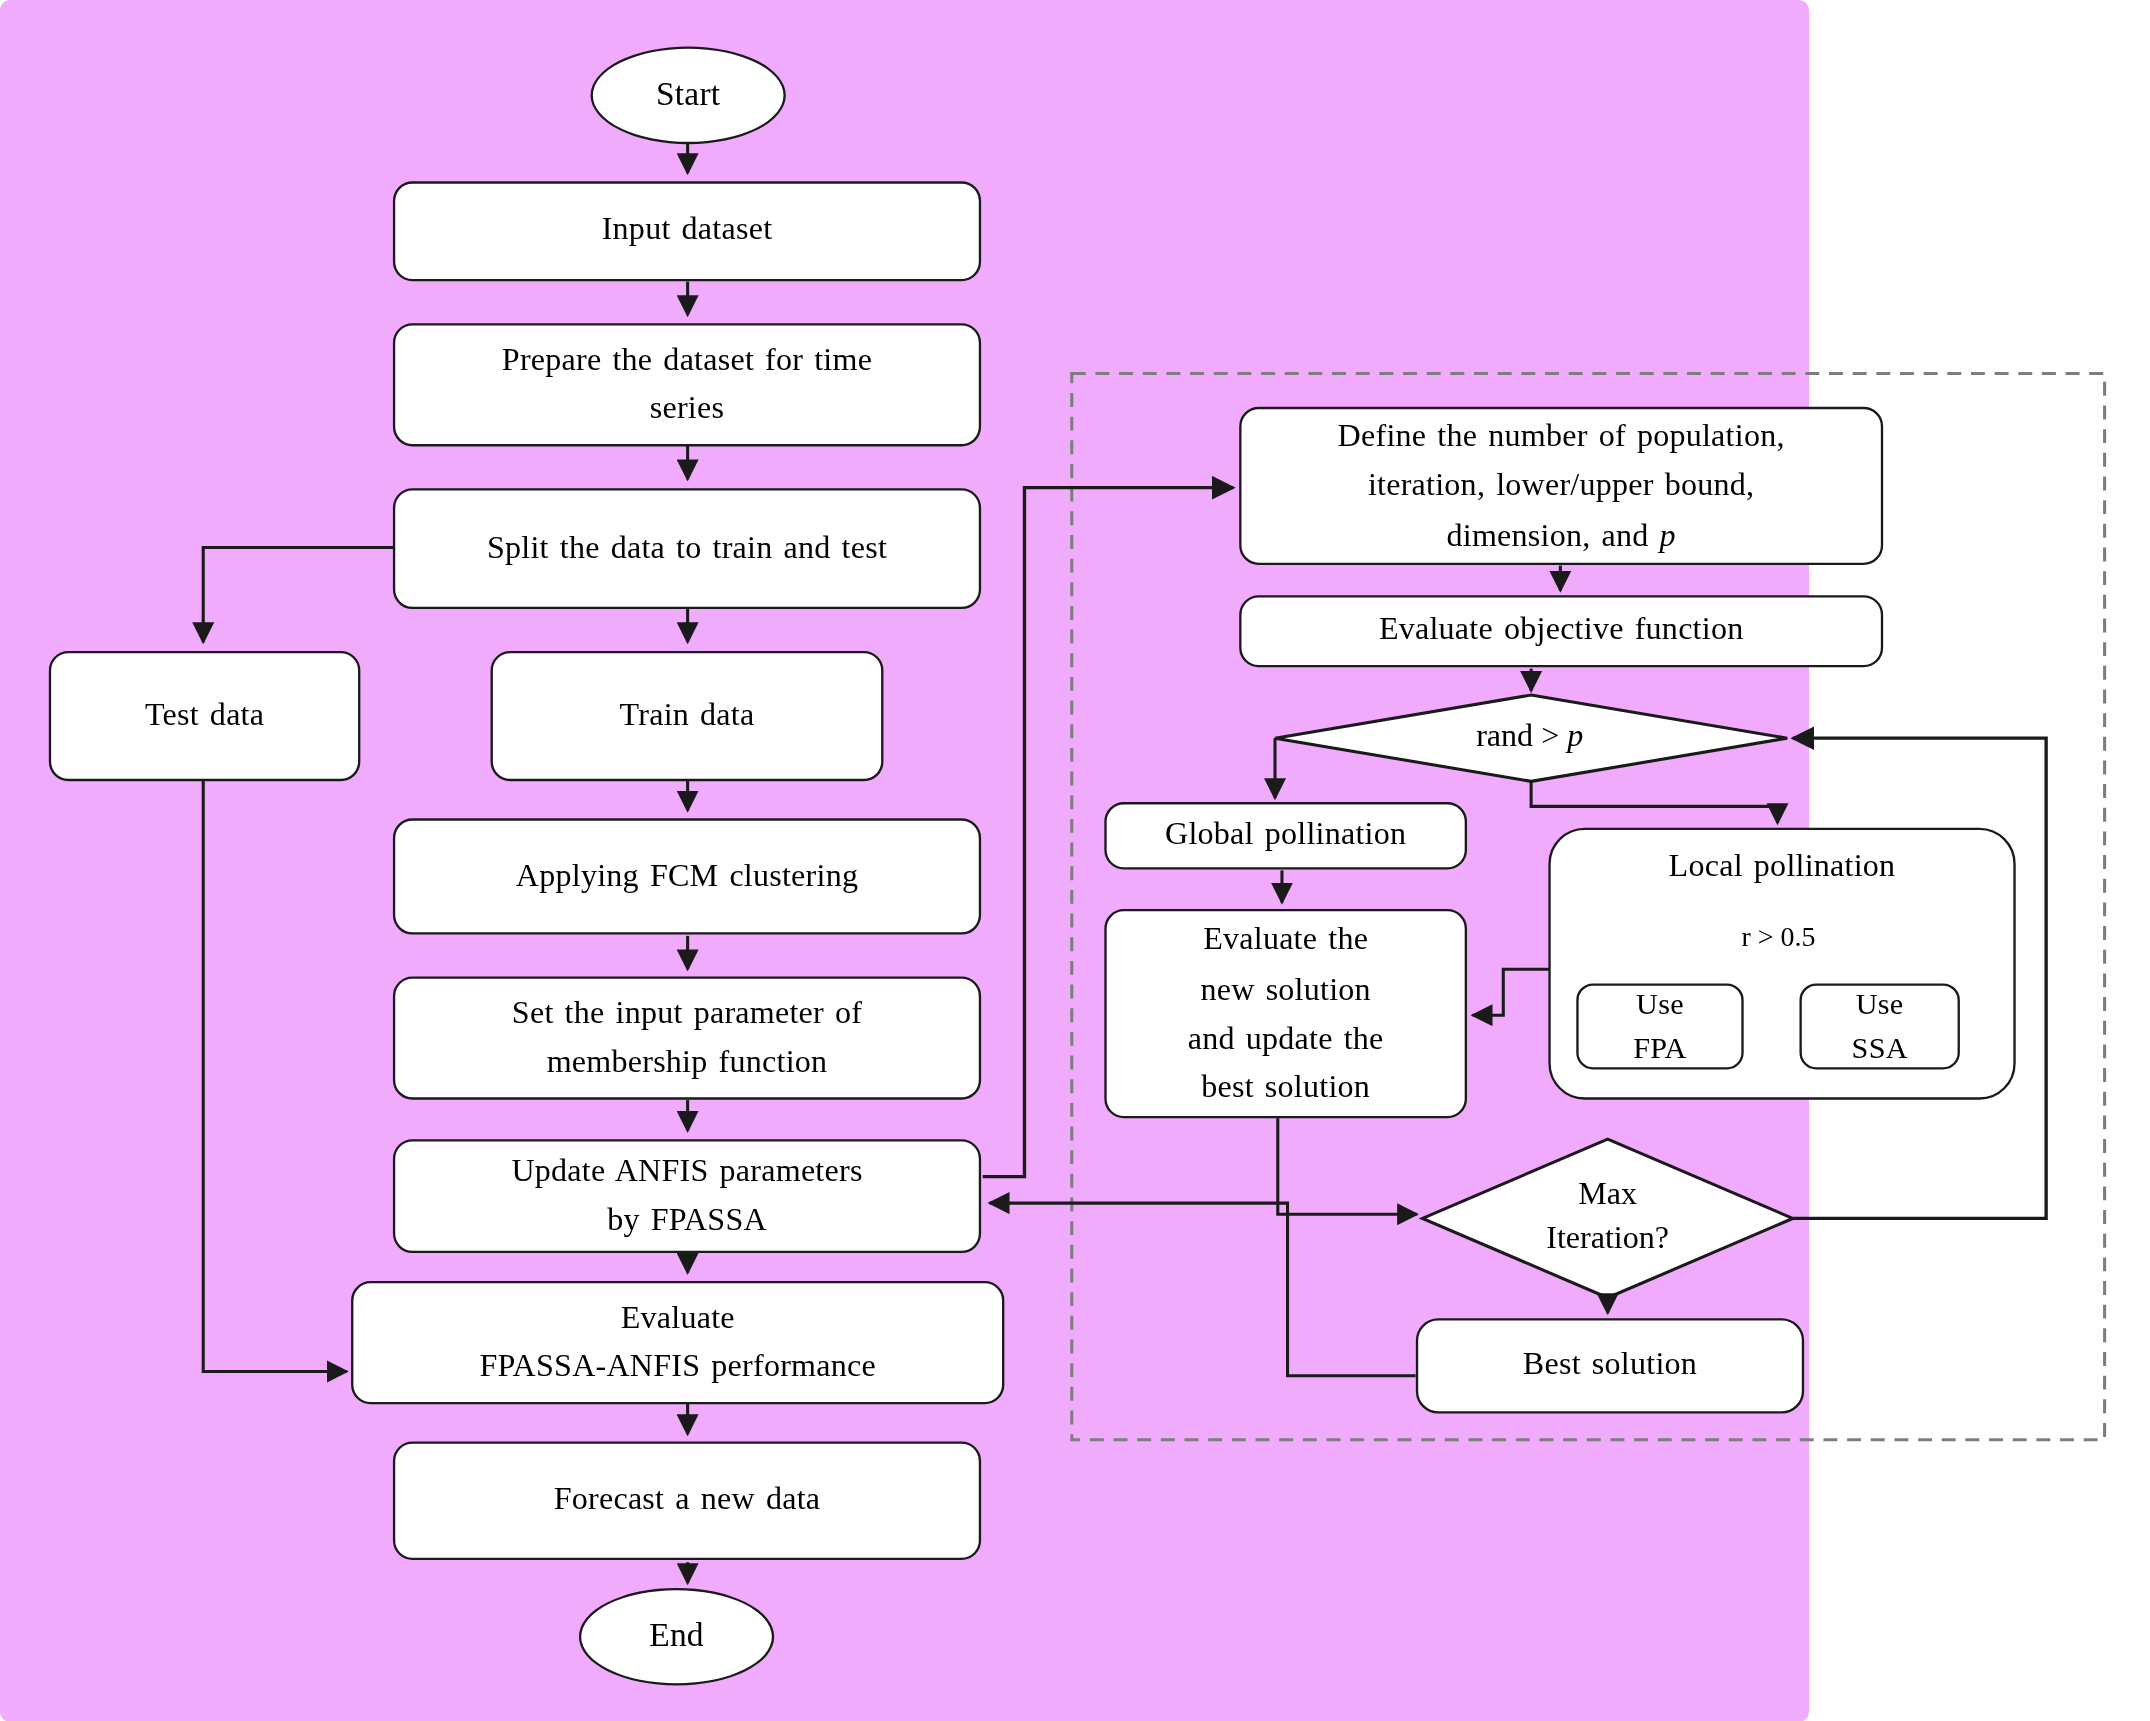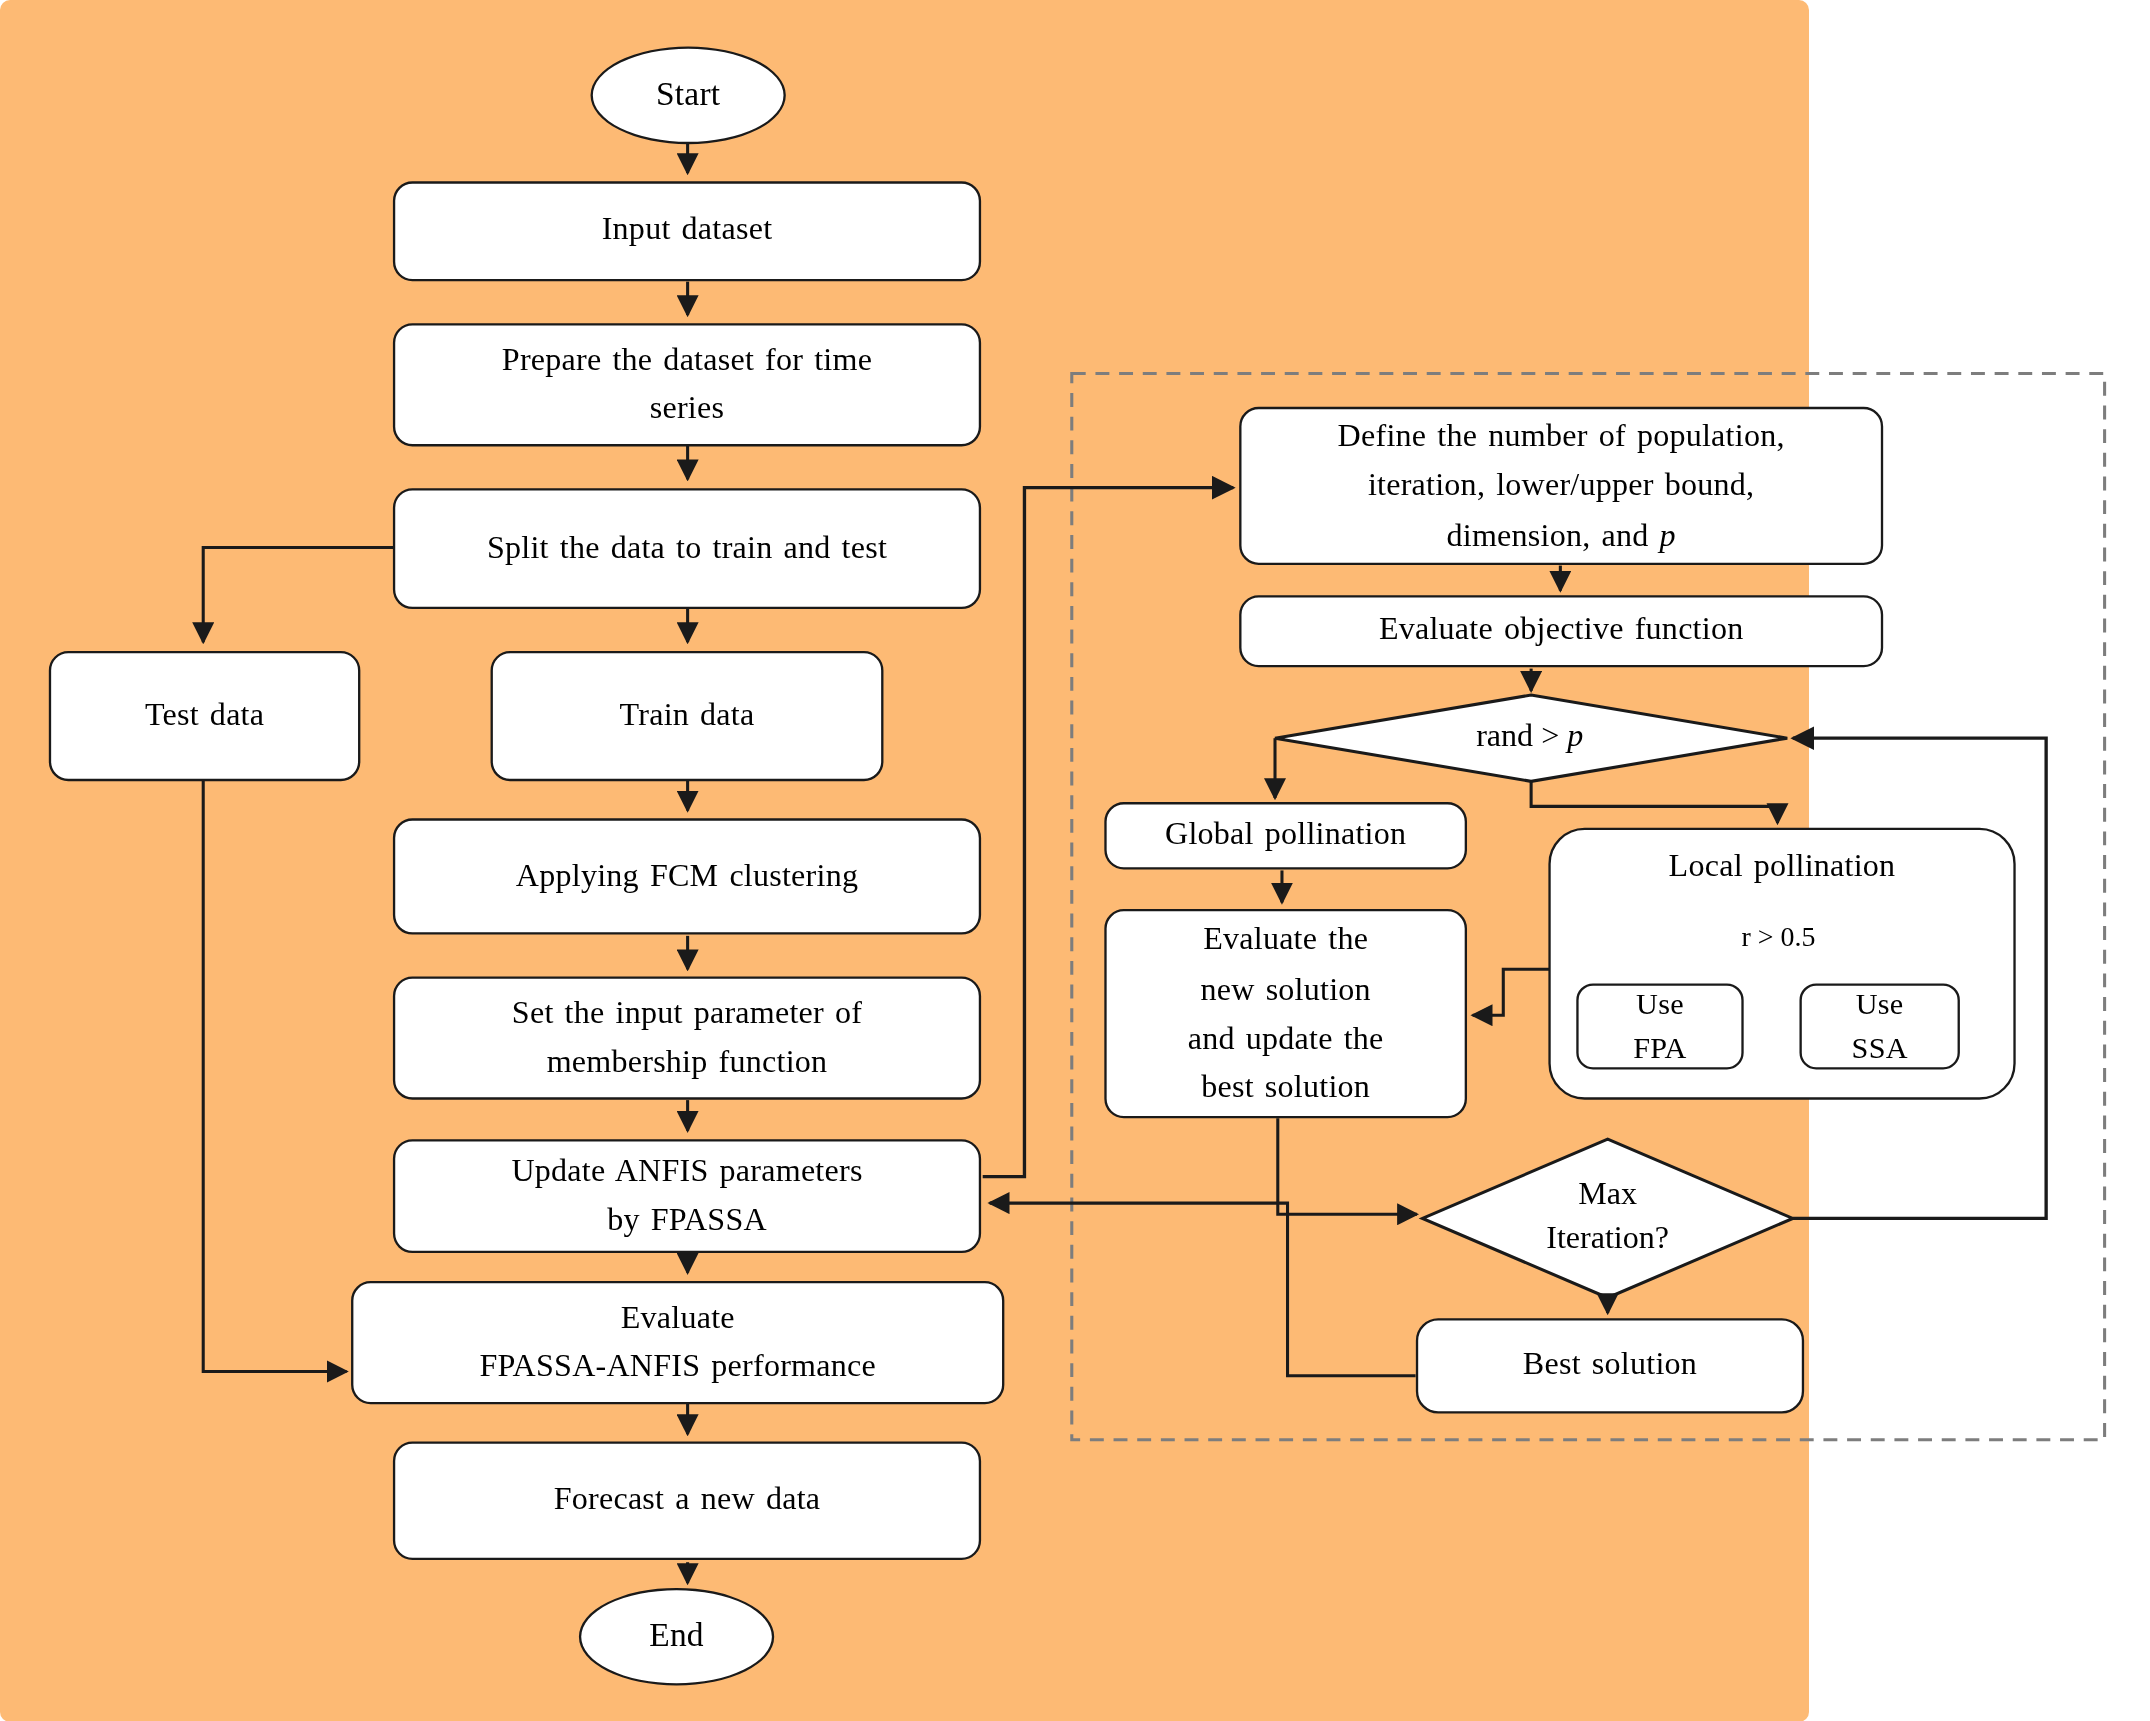--- a/index.html
+++ b/index.html
@@ -7,21 +7,21 @@
     padding: 0;
     background: #ffffff;
     width: 2151px;
     height: 1722px;
     overflow: hidden;
   }
   #viewport {
     position: relative;
     width: 1809px;
     height: 1722px;
-    background: #fdba74;
+    background: #f0abfc;
     border-radius: 10px;
   }
   #stage {
     position: absolute;
     left: 0; top: 0;
     width: 925px;
     height: 741px;
     transform: scale(2.3249);
     transform-origin: 0 0;
     font-family: "Liberation Serif", "DejaVu Serif", serif;

